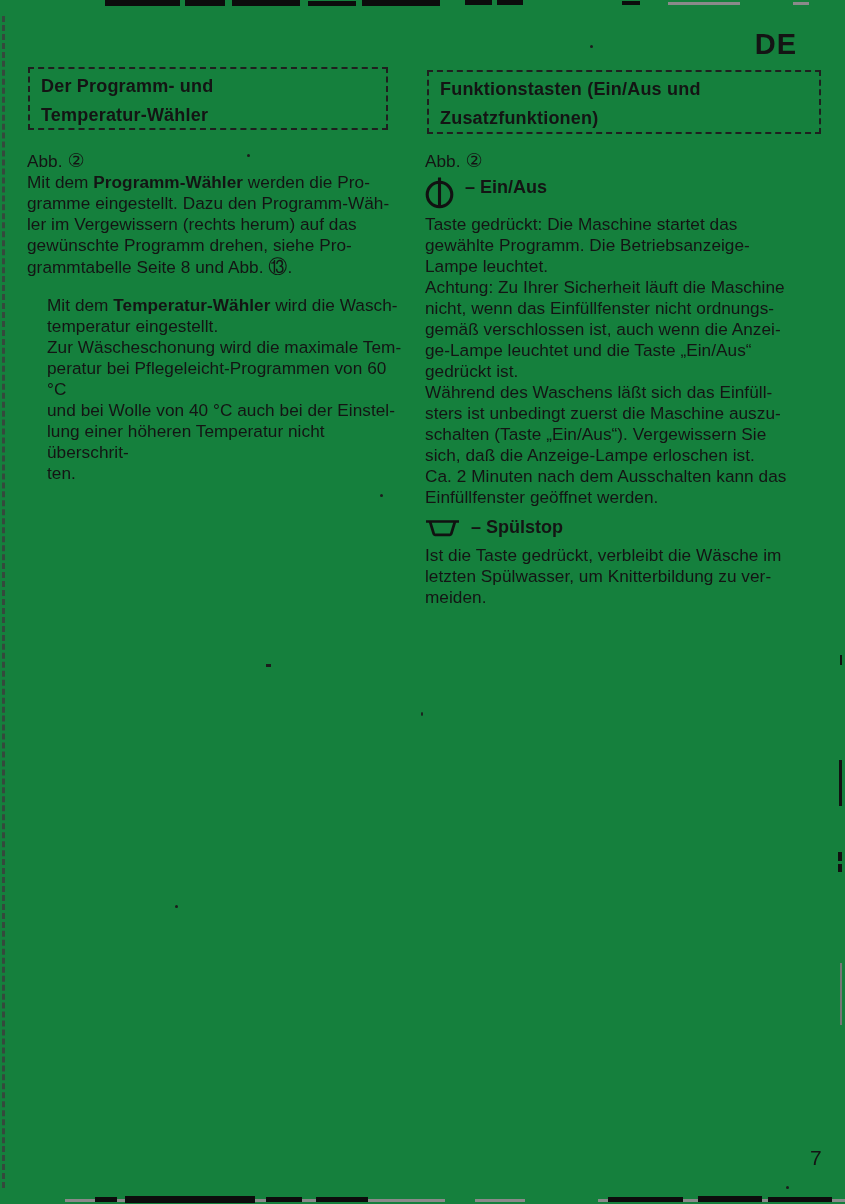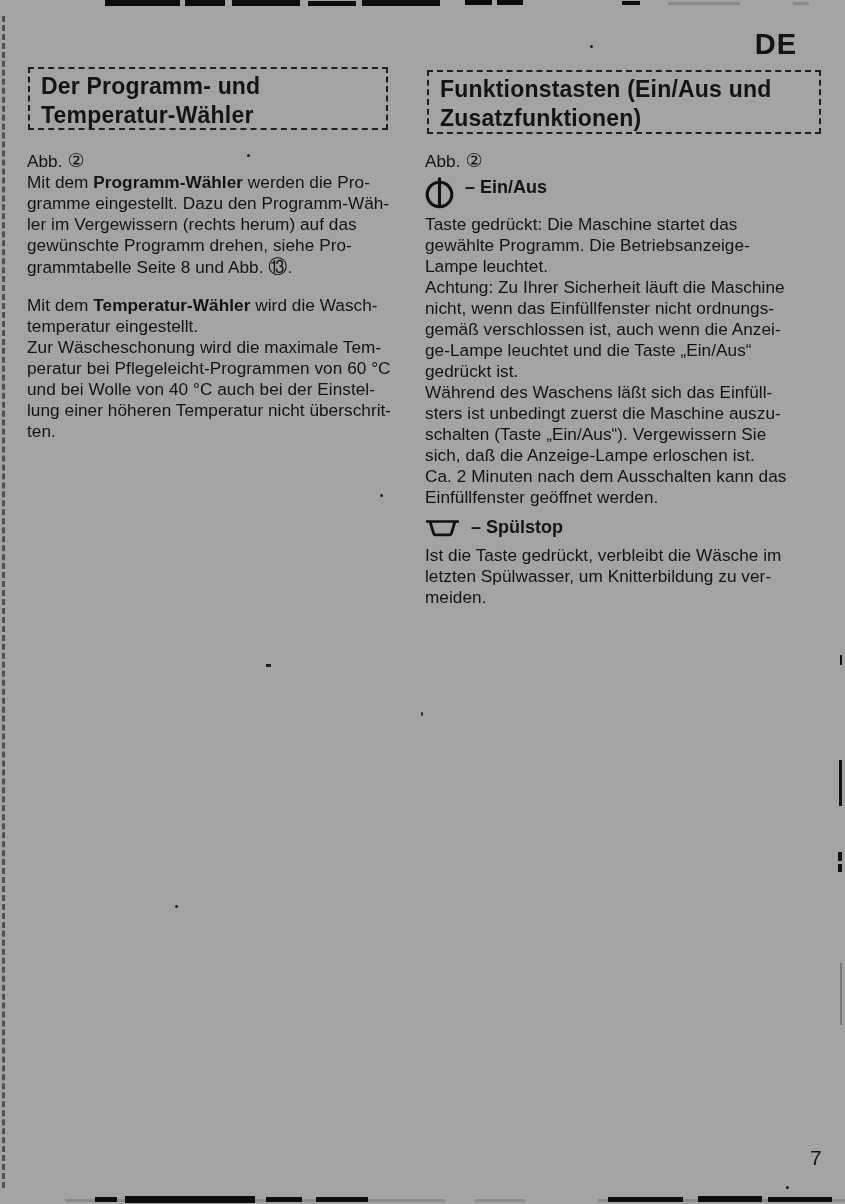--- a/index.html
+++ b/index.html
@@ -1,19 +1,19 @@
 <!DOCTYPE html>
 <html lang="de"><head>
 <meta charset="utf-8">
 <style>
   html,body{margin:0;padding:0;background:#e8e8e8;}
   .page{
     position:relative;
     width:845px;height:1204px;
-    background:#a3a3a3;
+    background:#15803d;
     overflow:hidden;
     font-family:"Liberation Sans","DejaVu Sans",sans-serif;
     color:#141414;
   }
   
   .bar-seg{position:absolute;background:#0c0c0c;}
   .bar-seg.gray{background:#8a8a8a;}
   .left-edge{
     position:absolute;left:2px;top:16px;height:1172px;width:0;
     border-left:3px dashed #3c3c3c;opacity:.8;
@@ -25,30 +25,30 @@
     position:absolute;top:28px;right:48px;
     font-size:29px;font-weight:bold;letter-spacing:1px;
   }
   .hbox{
     position:absolute;box-sizing:border-box;
     border:2px dashed #1f1f1f;
     padding:3px 6px 0 11px;
   }
   .hbox-left{left:28px;top:67px;width:360px;height:63px;}
   .hbox-right{left:427px;top:70px;width:394px;height:64px;}
-  .hbox .tline{font-weight:bold;font-size:23px;line-height:28.5px;letter-spacing:.2px;}
+  .hbox .tline{font-weight:bold;font-size:18px;line-height:28.5px;letter-spacing:.2px;}
   
   .col{position:absolute;}
   .col-left{left:27px;top:150px;width:380px;}
   .col-right{left:425px;top:150px;width:392px;}
   .tline{font-size:17.2px;line-height:21px;letter-spacing:.05px;}
   .tline .b{font-weight:bold;}
   .tline .c{font-size:19px;}
   .block{margin:0;}
-  .block.gap{margin-top:17px;}
+  .block.gap{margin-top:17px;margin-left:20px;}
   .sec-head{
     display:flex;align-items:flex-start;gap:11px;
     margin-top:5px;
   }
   .sec-head .ht{font-size:18px;font-weight:bold;padding-bottom:3px;}
   .sec-head.sh1{height:34px;margin-bottom:3px;}
   .sec-head.sh2{margin-top:9px;height:24px;margin-bottom:4px;}
   .icon{flex:0 0 auto;}
   
   .pagenum{position:absolute;left:810px;top:1146px;font-size:21px;}

